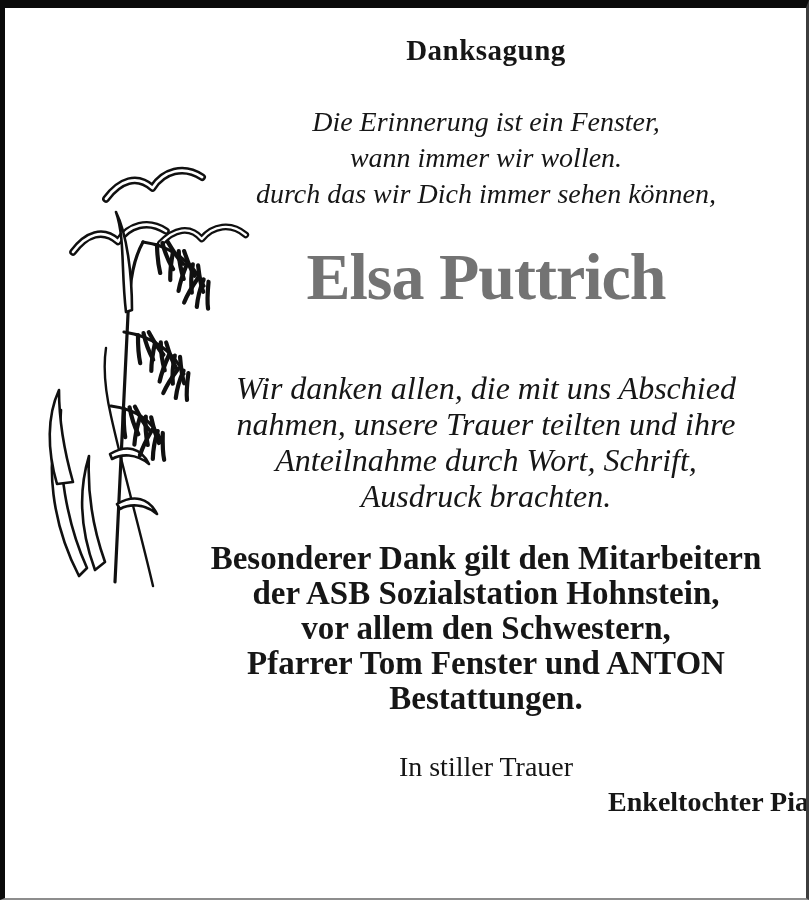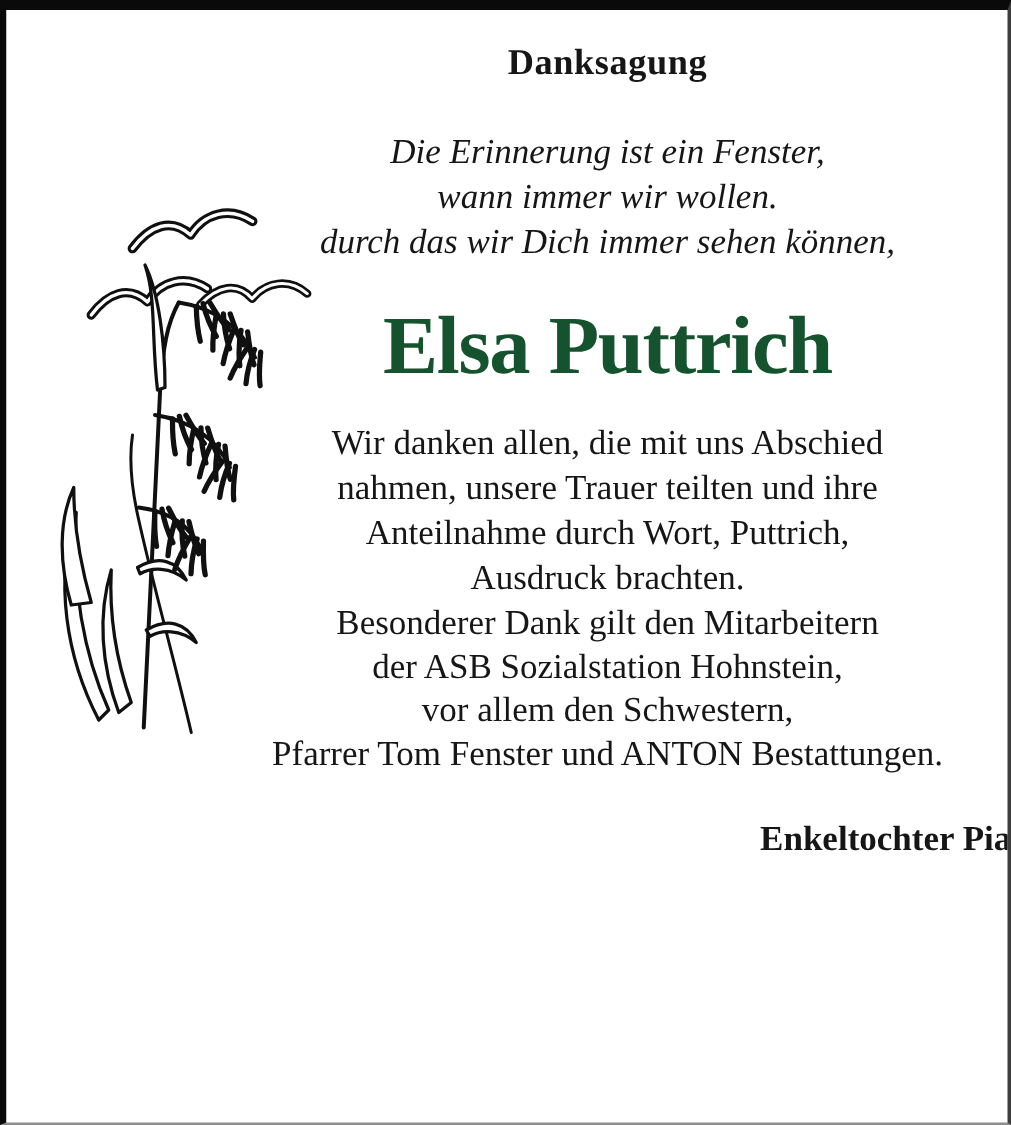--- a/index.html
+++ b/index.html
@@ -42,30 +42,33 @@
     font-size: 28px;
     font-style: italic;
     line-height: 36px;
   }
   .deceased-name {
     margin-top: 30px;
     font-size: 66px;
     font-weight: bold;
     letter-spacing: -1px;
     line-height: 70px;
-    color: #14532d;
+    color: #737373;
   }
   .thanks {
-    margin-top: 25px;
-    font-size: 28px;
+    margin-top: 58px;
+    font-size: 32px;
     line-height: 36px;
+    font-style: italic;
   }
   .special-thanks {
-    font-size: 28px;
+    margin-top: 27px;
+    font-size: 33px;
     line-height: 35px;
+    font-weight: bold;
   }
   .closing {
     margin-top: 33px;
     font-size: 28px;
     line-height: 35px;
   }
   .closing .bold { font-weight: bold; text-align: right; }
   .bird-outer { stroke: #101010; stroke-width: 5; fill: none; stroke-linecap: round; stroke-linejoin: round; }
   .bird-inner { stroke: #ffffff; stroke-width: 1.8; fill: none; stroke-linecap: round; stroke-linejoin: round; }
   .stem { stroke: #101010; stroke-width: 3.2; fill: none; stroke-linecap: round; }
@@ -139,29 +142,30 @@
       <div>Die Erinnerung ist ein Fenster,</div>
       <div>wann immer wir wollen.</div>
       <div>durch das wir Dich immer sehen können,</div>
     </div>
 
     <div class="deceased-name">Elsa Puttrich</div>
 
     <div class="thanks">
       <div>Wir danken allen, die mit uns Abschied</div>
       <div>nahmen, unsere Trauer teilten und ihre</div>
-      <div>Anteilnahme durch Wort, Puttrich,</div>
+      <div>Anteilnahme durch Wort, Schrift,</div>
       <div>Ausdruck brachten.</div>
     </div>
 
     <div class="special-thanks">
       <div>Besonderer Dank gilt den Mitarbeitern</div>
       <div>der ASB Sozialstation Hohnstein,</div>
       <div>vor allem den Schwestern,</div>
       <div>Pfarrer Tom Fenster und ANTON Bestattungen.</div>
     </div>
 
     <div class="closing">
+      <div>In stiller Trauer</div>
       <div class="bold">Enkeltochter Pia</div>
     </div>
 
   </div>
 </div>
 
 </body></html>

